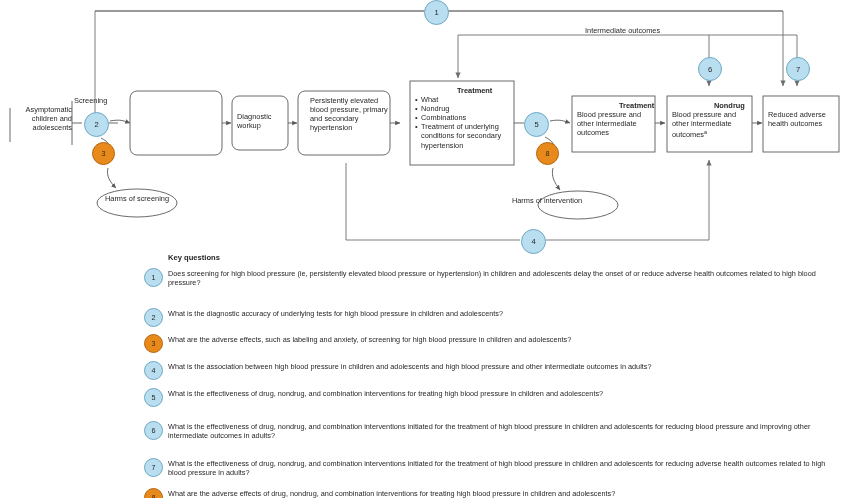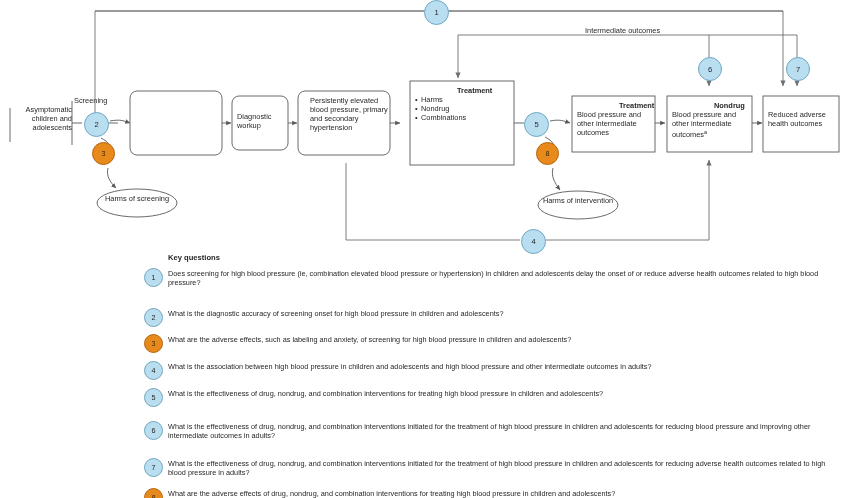--- a/index.html
+++ b/index.html
@@ -109,41 +109,42 @@
   <div style="position:absolute;left:74px;top:96px;" class="lbl">Screening</div>
 
 
   <div style="position:absolute;left:237px;top:112px;width:48px;" class="box-text">Diagnostic workup</div>
 
   <div style="position:absolute;left:310px;top:96px;width:84px;" class="box-text">Persistently elevated blood pressure, primary and secondary hypertension</div>
 
   <div style="position:absolute;left:415px;top:86px;width:96px;" class="box-text">
     <div class="ttl">Treatment</div>
     <ul class="bullets">
-      <li>Harms</li>
+      <li>What</li>
       <li>Nondrug</li>
       <li>Combinations</li>
+      <li>Treatment of underlying conditions for secondary hypertension</li>
     </ul>
   </div>
 
   <div style="position:absolute;left:577px;top:101px;width:76px;" class="box-text">
     <div class="ttl">Treatment</div>
     <div>Blood pressure and other intermediate outcomes</div>
   </div>
 
   <div style="position:absolute;left:672px;top:101px;width:78px;" class="box-text">
     <div class="ttl">Nondrug</div>
     <div><span>Blood pressure and other intermediate outcomes</span><sup>a</sup></div>
   </div>
 
   <div style="position:absolute;left:768px;top:110px;width:70px;" class="box-text">Reduced adverse health outcomes</div>
 
   <div style="position:absolute;left:98px;top:194px;width:78px;text-align:center;" class="box-text">Harms of screening</div>
 
-  <div style="position:absolute;left:539px;top:196px;width:78px;text-align:center;" class="box-text">Harms of intervention</div>
+  <div style="position:absolute;left:508px;top:196px;width:78px;text-align:center;" class="box-text">Harms of intervention</div>
 
   <div style="position:absolute;left:585px;top:26px;" class="lbl">Intermediate outcomes</div>
 
   <div class="node" style="position:absolute;left:424px;top:0px;width:23px;height:23px;border-radius:50%;background:#b8def0;border:1px solid #6fa8c4;display:flex;align-items:center;justify-content:center;font-size:7.6px;">
     <span>1</span>
   </div>
 
   <div class="node" style="position:absolute;left:84px;top:112px;width:23px;height:23px;border-radius:50%;background:#b8def0;border:1px solid #6fa8c4;display:flex;align-items:center;justify-content:center;font-size:7.6px;">
     <span>2</span>
   </div>
@@ -172,27 +173,27 @@
     <span>8</span>
   </div>
 
   <div style="position:absolute;left:168px;top:253px;" class="kq-head">Key questions</div>
 
   <div id="kq-list" style="position:absolute;left:144px;top:266px;width:700px;">
       <div style="position: absolute; left: 0px; top: 2px; width: 700px;">
         <div style="position: absolute; left: 0px; top: 0px; width: 17px; height: 17px; border-radius: 50%; display: flex; align-items: center; justify-content: center; font-size: 7.2px; background: rgb(184, 222, 240); border: 1px solid rgb(111, 168, 196); color: rgb(35, 31, 32);">
           <span>1</span>
         </div>
-        <div class="kq-text" style="position: absolute; left: 24px; top: 1px; width: 660px;">Does screening for high blood pressure (ie, combination elevated blood pressure or hypertension) in children and adolescents delay the onset of or reduce adverse health outcomes related to high blood pressure?</div>
+        <div class="kq-text" style="position: absolute; left: 24px; top: 1px; width: 660px;">Does screening for high blood pressure (ie, persistently elevated blood pressure or hypertension) in children and adolescents delay the onset of or reduce adverse health outcomes related to high blood pressure?</div>
       </div>
       <div style="position: absolute; left: 0px; top: 42px; width: 700px;">
         <div style="position: absolute; left: 0px; top: 0px; width: 17px; height: 17px; border-radius: 50%; display: flex; align-items: center; justify-content: center; font-size: 7.2px; background: rgb(184, 222, 240); border: 1px solid rgb(111, 168, 196); color: rgb(35, 31, 32);">
           <span>2</span>
         </div>
-        <div class="kq-text" style="position: absolute; left: 24px; top: 1px; width: 660px;">What is the diagnostic accuracy of screening onset for high blood pressure in children and adolescents?</div>
+        <div class="kq-text" style="position: absolute; left: 24px; top: 1px; width: 660px;">What is the diagnostic accuracy of underlying tests for high blood pressure in children and adolescents?</div>
       </div>
       <div style="position: absolute; left: 0px; top: 68px; width: 700px;">
         <div style="position: absolute; left: 0px; top: 0px; width: 17px; height: 17px; border-radius: 50%; display: flex; align-items: center; justify-content: center; font-size: 7.2px; background: rgb(232, 137, 28); border: 1px solid rgb(181, 102, 15); color: rgb(58, 42, 8);">
           <span>3</span>
         </div>
         <div class="kq-text" style="position: absolute; left: 24px; top: 1px; width: 660px;">What are the adverse effects, such as labeling and anxiety, of screening for high blood pressure in children and adolescents?</div>
       </div>
       <div style="position: absolute; left: 0px; top: 95px; width: 700px;">
         <div style="position: absolute; left: 0px; top: 0px; width: 17px; height: 17px; border-radius: 50%; display: flex; align-items: center; justify-content: center; font-size: 7.2px; background: rgb(184, 222, 240); border: 1px solid rgb(111, 168, 196); color: rgb(35, 31, 32);">
           <span>4</span>

